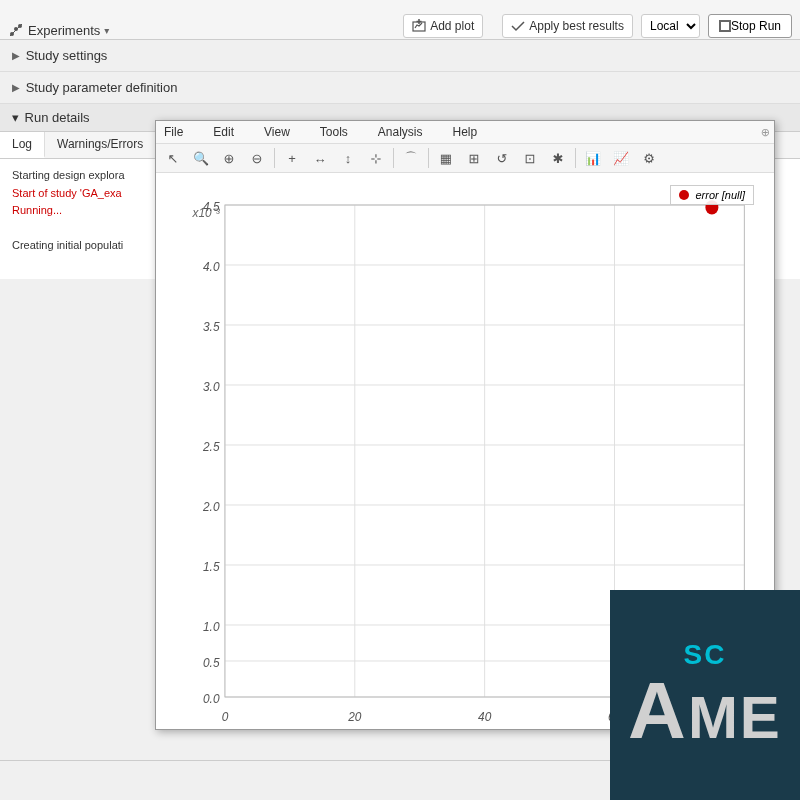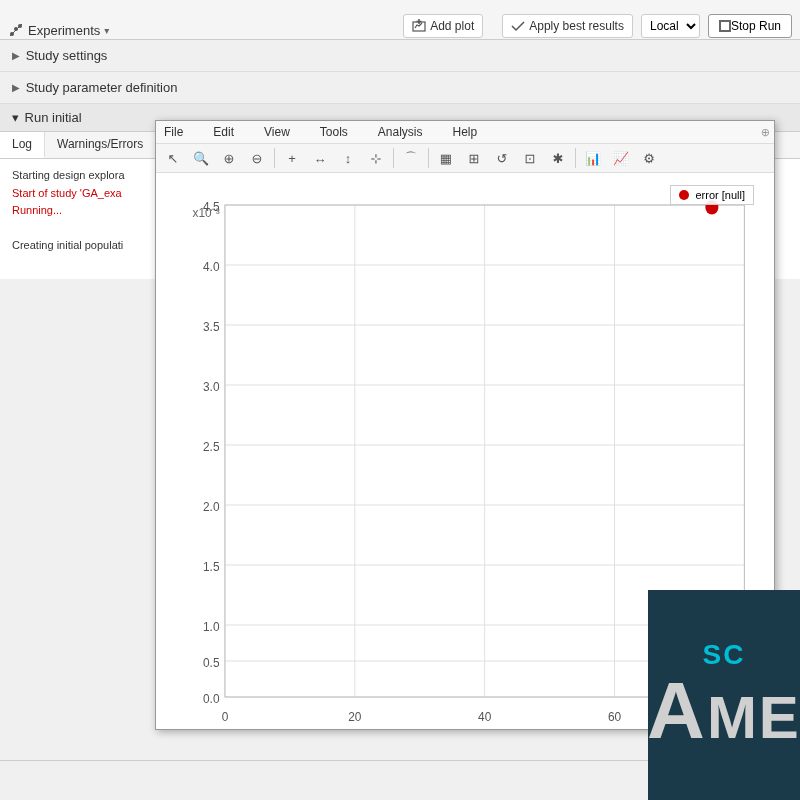--- a/index.html
+++ b/index.html
@@ -82,21 +82,21 @@
     
     .legend {
       position: absolute; top: 12px; right: 20px; background: rgba(255,255,255,0.9);
       border: 1px solid #ccc; padding: 3px 8px; display: flex; align-items: center; gap: 6px;
       font-size: 11px;
     }
     .legend-dot { width: 10px; height: 10px; border-radius: 50%; background: #cc0000; display: inline-block; }
 
     
     .sc-ame-logo {
-      position: absolute; bottom: 0; right: 0; width: 152px; height: 210px;
+      position: absolute; bottom: 0; right: 0; width: 190px; height: 210px;
       background: #1a3a4a; display: flex; flex-direction: column; align-items: center; justify-content: center;
       z-index: 20;
     }
     .sc-text { font-size: 28px; font-weight: bold; color: #00bcd4; letter-spacing: 2px; }
     .ame-text { font-size: 60px; font-weight: bold; color: #e0e0e0; letter-spacing: 2px; line-height: 1; }
   </style>
 </head>
 <body>
 
 <div class="top-toolbar">
@@ -141,21 +141,21 @@
   <span>Study settings</span>
 </div>
 
 <div class="section-header">
   <span class="arrow">▶</span>
   <span>Study parameter definition</span>
 </div>
 
 <div class="run-details-header">
   <span class="arrow">▾</span>
-  <span>Run initial</span>
+  <span>Run details</span>
 </div>
 <div class="tabs">
   <div class="tab active">Log</div>
   <div class="tab">Warnings/Errors</div>
 </div>
 <div class="log-content">
   <div>Starting design explora</div>
   <div><span class="red">Start of study 'GA_exa</span></div>
   <div><span class="red">Running...</span></div>
   <div>&nbsp;</div>
@@ -194,21 +194,21 @@
     <div class="plot-tool-btn">↺</div>
     <div class="plot-tool-btn">⊡</div>
     <div class="plot-tool-btn">✱</div>
     <div class="plot-tool-sep"></div>
     <div class="plot-tool-btn">📊</div>
     <div class="plot-tool-btn">📈</div>
     <div class="plot-tool-btn">⚙</div>
   </div>
 
   <div class="plot-content">
-    <div style="flex:1; padding: 8px 8px 8px 4px; display:flex; flex-direction:column; position:relative;">
+    <div style="flex:1; padding: 8px 8px 8px 4px; display:flex; flex-direction:column; position:relative;font-style:italic;">
 
       <div class="legend">
         <span class="legend-dot"></span>
         <span>error [null]</span>
       </div>
 
       <svg width="100%" height="100%" viewBox="0 0 560 450" preserveAspectRatio="none" style="flex:1;">
 
         <text x="18" y="60" font-size="11" fill="#666" text-anchor="middle" transform="rotate(-90, 18, 220)">[null]</text>
         <text x="30" y="30" font-size="11" fill="#666">x10⁻³</text>

